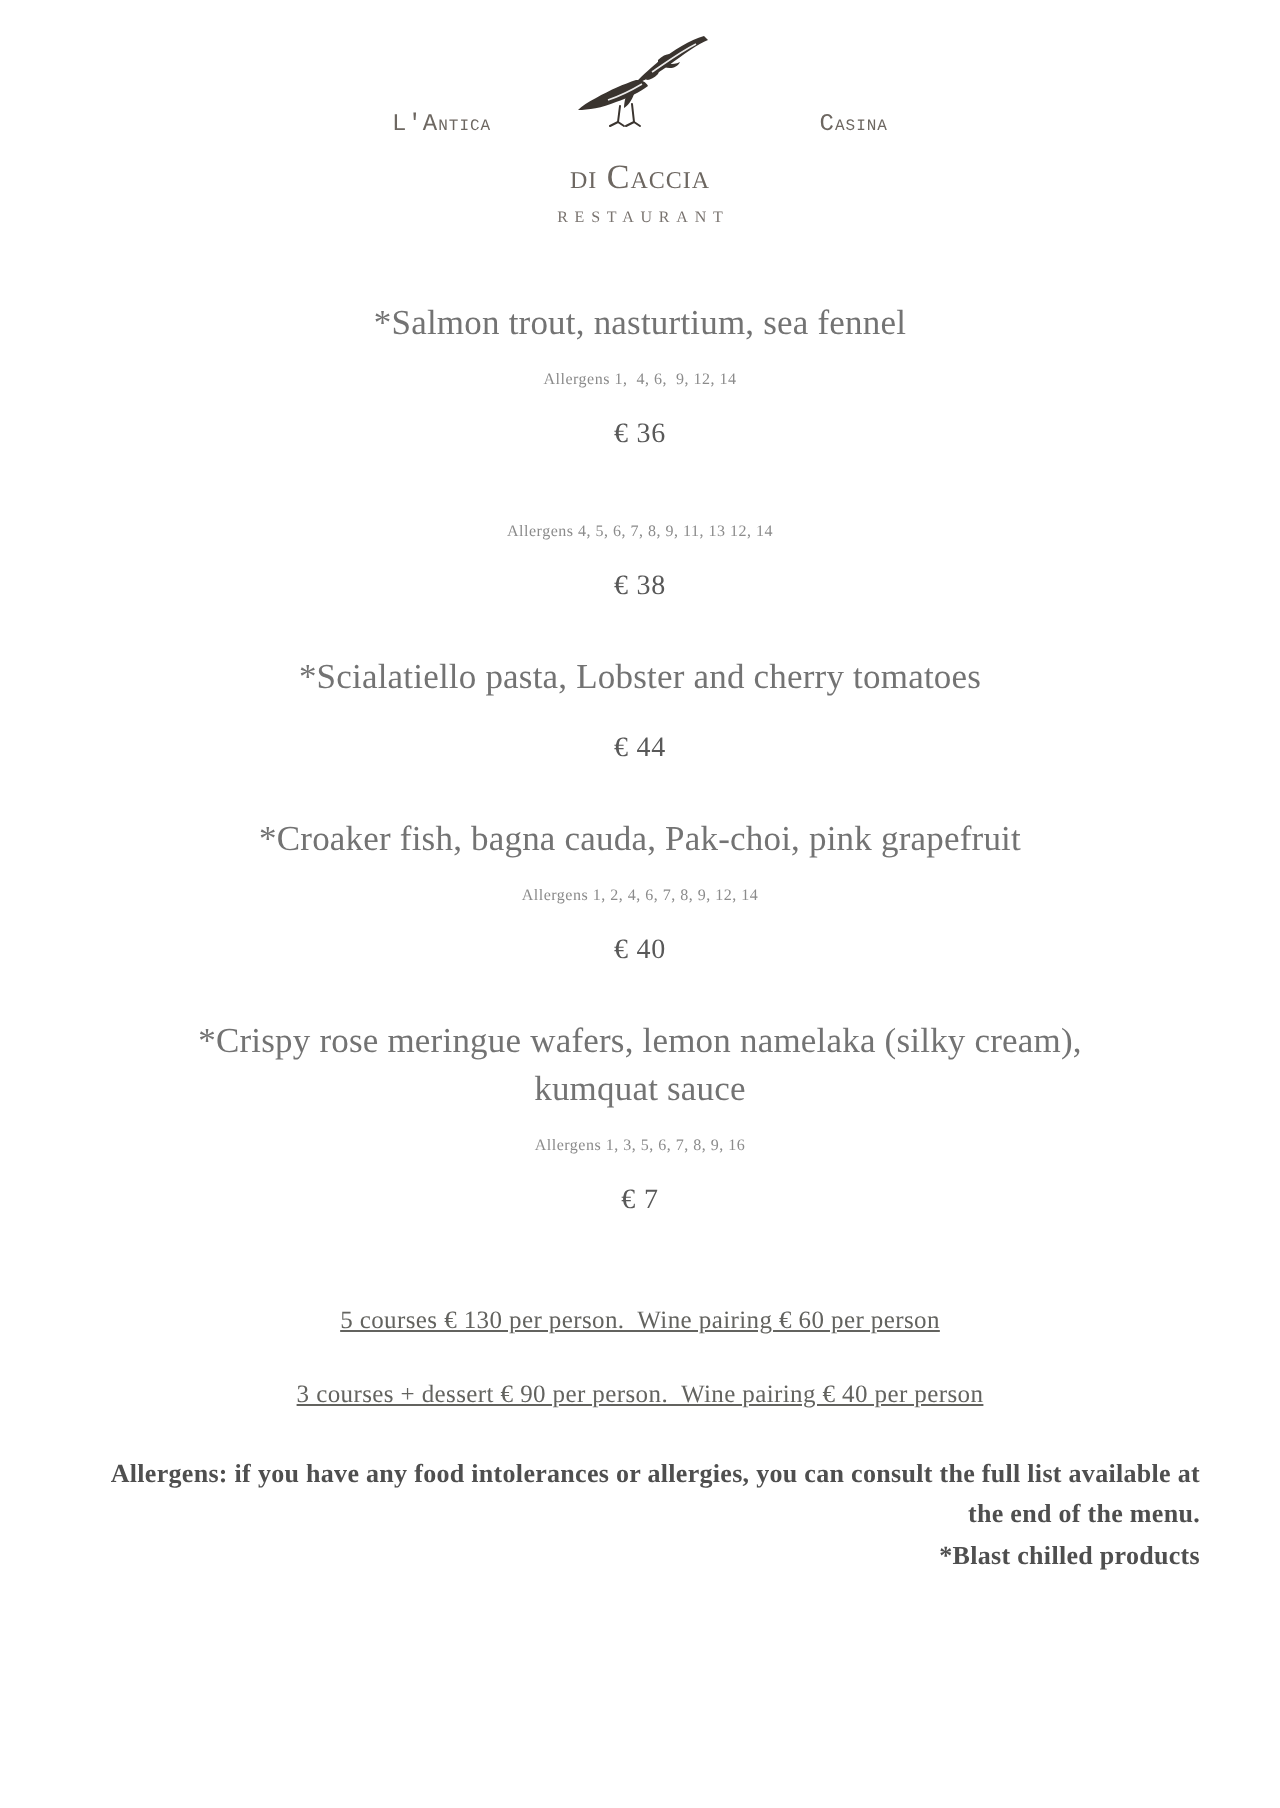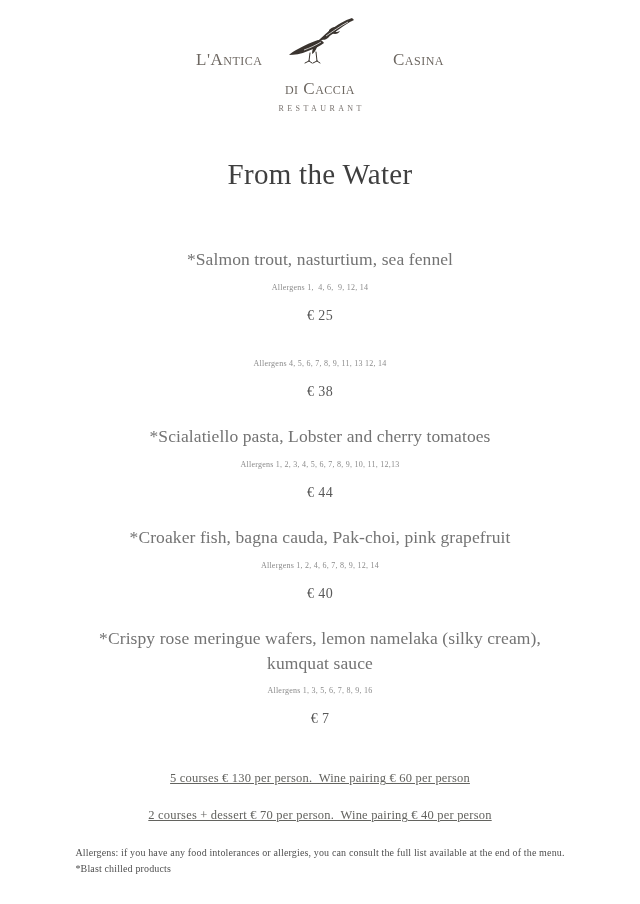--- a/index.html
+++ b/index.html
@@ -45,26 +45,27 @@
     position: absolute;
     left: 92px;
     top: 0px;
     width: 74px;
     height: 50px;
   }
   .logo-line1 {
     position: relative;
     width: 260px;
     text-align: center;
-    font-size: 17px;
+    font-size: 12px;
     letter-spacing: 0.5px;
     color: #6d6761;
     font-variant: small-caps;
     line-height: 1;
     height: 18px;
+    font-family: Liberation Mono, monospace;
   }
   .logo-word-left {
     position: absolute;
     left: 6px;
     bottom: 0;
   }
   .logo-word-right {
     position: absolute;
     right: 6px;
     bottom: 0;
@@ -139,25 +140,26 @@
   }
   .footer-offer {
     font-size: 12.5px;
     color: #63635f;
     letter-spacing: 0.2px;
     margin-bottom: 22px;
     white-space: pre;
     text-decoration: underline;
   }
   .footer-note {
-    font-size: 10px;
+    font-size: 13px;
     color: #4f4f4f;
     letter-spacing: 0.15px;
     line-height: 1.55;
-    text-align: left;
+    text-align: right;
+    font-weight: bold;
   }
 </style>
 </head>
 <body>
 
 <div class="page">
 
   <div class="logo-block">
     <div class="logo-mark-row">
       <span class="logo-bird">
@@ -191,57 +193,55 @@
       </span>
       <div class="logo-line1">
         <span class="logo-word-left">L'Antica</span>
         <span class="logo-word-right">Casina</span>
       </div>
     </div>
     <div class="logo-line2">di Caccia</div>
     <div class="logo-line3">RESTAURANT</div>
   </div>
 
-  <h1 class="menu-heading">From the Water</h1>
 
   <div class="items">
 
     <div class="item">
       <div class="item-name">*Salmon trout, nasturtium, sea fennel</div>
       <div class="item-allergens">Allergens 1,  4, 6,  9, 12, 14</div>
-      <div class="item-price">€ 25</div>
+      <div class="item-price">€ 36</div>
     </div>
 
     <div class="item">
       <div class="item-allergens">Allergens 4, 5, 6, 7, 8, 9, 11, 13 12, 14</div>
       <div class="item-price">€ 38</div>
     </div>
 
     <div class="item">
       <div class="item-name">*Scialatiello pasta, Lobster and cherry tomatoes</div>
-      <div class="item-allergens">Allergens 1, 2, 3, 4, 5, 6, 7, 8, 9, 10, 11, 12,13</div>
       <div class="item-price">€ 44</div>
     </div>
 
     <div class="item">
       <div class="item-name">*Croaker fish, bagna cauda, Pak-choi, pink grapefruit</div>
       <div class="item-allergens">Allergens 1, 2, 4, 6, 7, 8, 9, 12, 14</div>
       <div class="item-price">€ 40</div>
     </div>
 
     <div class="item">
       <div class="item-name" style="padding:0 48px;">*Crispy rose meringue wafers, lemon namelaka (silky cream), kumquat sauce</div>
       <div class="item-allergens">Allergens 1, 3, 5, 6, 7, 8, 9, 16</div>
       <div class="item-price">€ 7</div>
     </div>
 
   </div>
 
   <div class="footer">
     <div class="footer-offer">5 courses € 130 per person.  Wine pairing € 60 per person</div>
-    <div class="footer-offer">2 courses + dessert € 70 per person.  Wine pairing € 40 per person</div>
+    <div class="footer-offer">3 courses + dessert € 90 per person.  Wine pairing € 40 per person</div>
     <div class="footer-note">
       <div>Allergens: if you have any food intolerances or allergies, you can consult the full list available at the end of the menu.</div>
       <div>*Blast chilled products</div>
     </div>
   </div>
 
 </div>
 
 </body></html>

